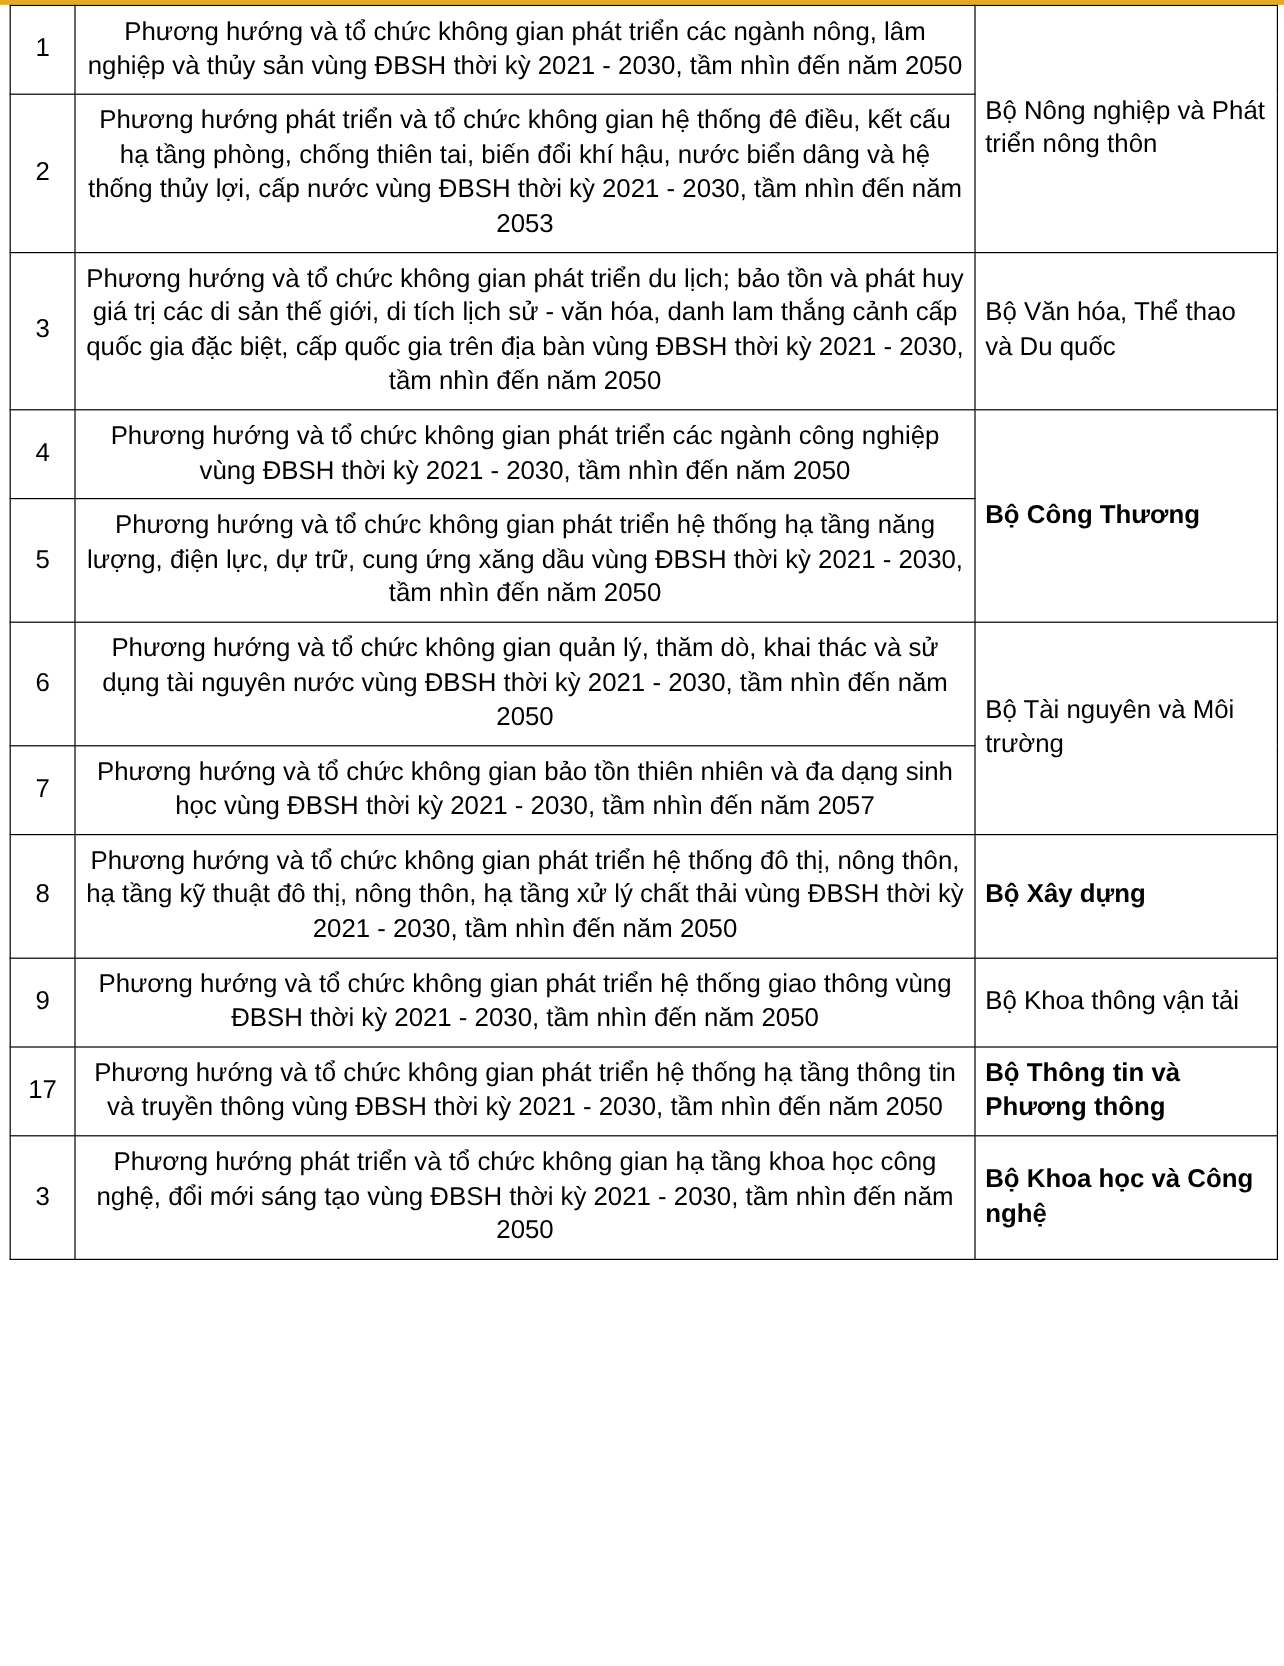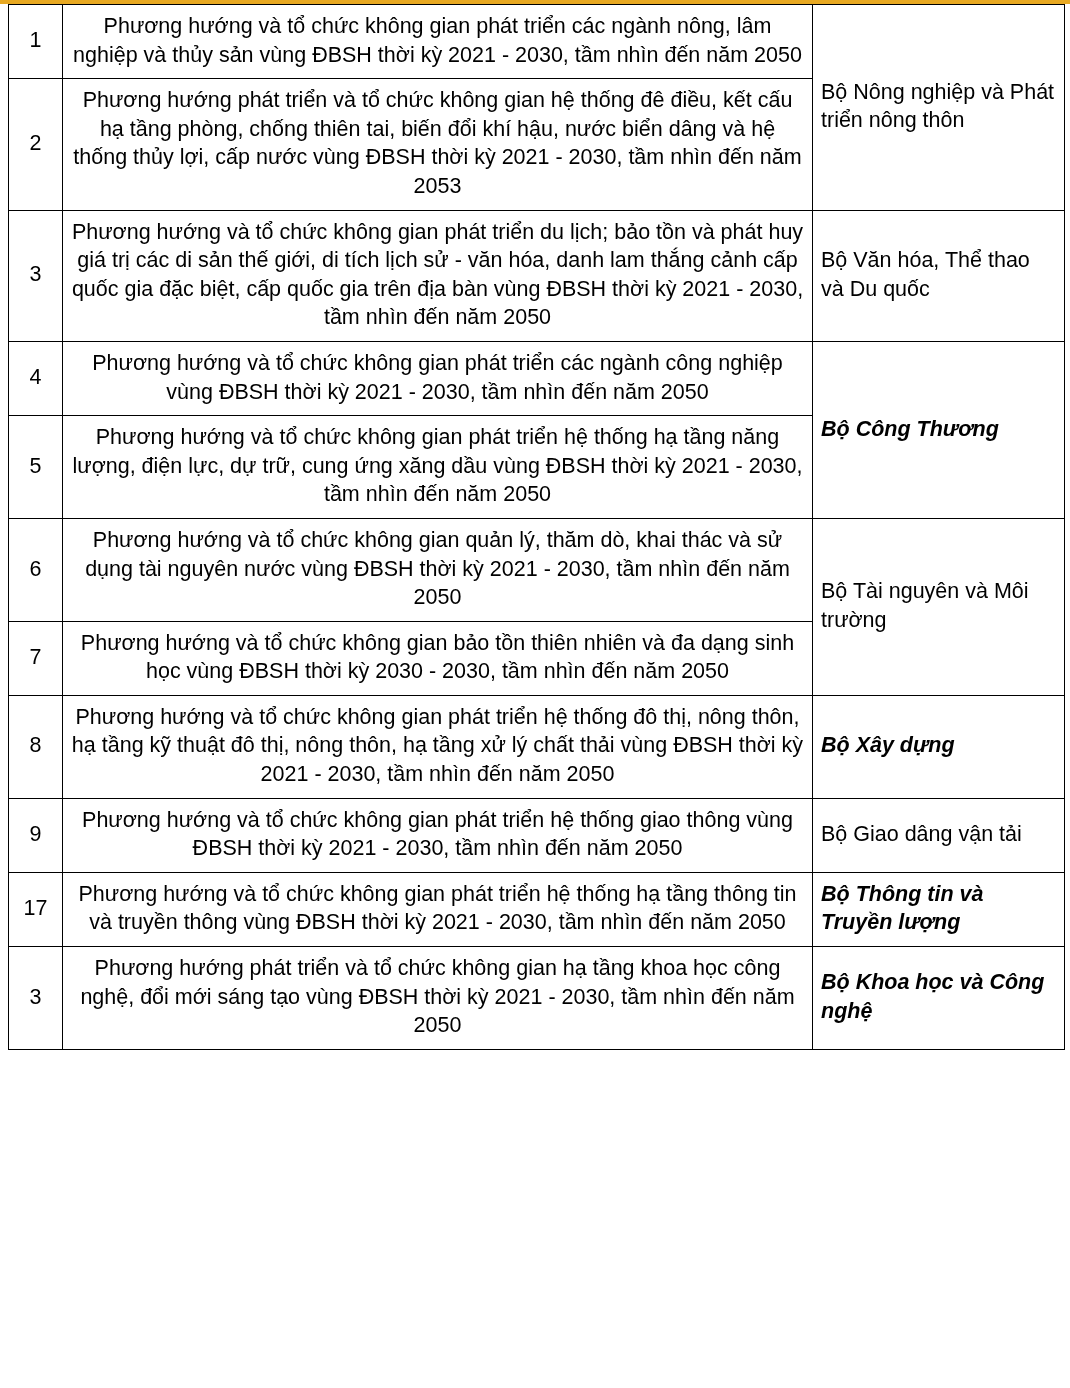--- a/index.html
+++ b/index.html
@@ -55,21 +55,20 @@
     width: 750px;
     text-align: center;
     vertical-align: middle;
   }
   td.col-agency {
     width: 252px;
     vertical-align: middle;
   }
   td.col-agency.bold {
     font-weight: bold;
-    font-style: italic;
   }
   .cell-text {
     display: block;
     white-space: pre-wrap;
   }
 </style>
 </head>
 <body>
 
 <div class="page">
@@ -122,48 +121,48 @@
         <td class="col-content">
             <span class="cell-text">Phương hướng và tổ chức không gian quản lý, thăm dò, khai thác và sử dụng tài nguyên nước vùng ĐBSH thời kỳ 2021 - 2030, tầm nhìn đến năm 2050</span>
           </td>
         <td class="col-agency" rowspan="2">
             <span class="cell-text">Bộ Tài nguyên và Môi trường</span>
           </td>
       </tr>
       <tr>
         <td class="col-no">7</td>
         <td class="col-content">
-            <span class="cell-text">Phương hướng và tổ chức không gian bảo tồn thiên nhiên và đa dạng sinh học vùng ĐBSH thời kỳ 2030 - 2030, tầm nhìn đến năm 2050</span>
+            <span class="cell-text">Phương hướng và tổ chức không gian bảo tồn thiên nhiên và đa dạng sinh học vùng ĐBSH thời kỳ 2021 - 2030, tầm nhìn đến năm 2057</span>
           </td>
       </tr>
       <tr>
         <td class="col-no">8</td>
         <td class="col-content">
             <span class="cell-text">Phương hướng và tổ chức không gian phát triển hệ thống đô thị, nông thôn, hạ tầng kỹ thuật đô thị, nông thôn, hạ tầng xử lý chất thải vùng ĐBSH thời kỳ 2021 - 2030, tầm nhìn đến năm 2050</span>
           </td>
         <td class="col-agency bold">
             <span class="cell-text">Bộ Xây dựng</span>
           </td>
       </tr>
       <tr>
         <td class="col-no">9</td>
         <td class="col-content">
             <span class="cell-text">Phương hướng và tổ chức không gian phát triển hệ thống giao thông vùng ĐBSH thời kỳ 2021 - 2030, tầm nhìn đến năm 2050</span>
           </td>
         <td class="col-agency">
-            <span class="cell-text">Bộ Giao dâng vận tải</span>
+            <span class="cell-text">Bộ Khoa thông vận tải</span>
           </td>
       </tr>
       <tr>
         <td class="col-no">17</td>
         <td class="col-content">
             <span class="cell-text">Phương hướng và tổ chức không gian phát triển hệ thống hạ tầng thông tin và truyền thông vùng ĐBSH thời kỳ 2021 - 2030, tầm nhìn đến năm 2050</span>
           </td>
         <td class="col-agency bold">
-            <span class="cell-text">Bộ Thông tin và Truyền lượng</span>
+            <span class="cell-text">Bộ Thông tin và Phương thông</span>
           </td>
       </tr>
       <tr>
         <td class="col-no">3</td>
         <td class="col-content">
             <span class="cell-text">Phương hướng phát triển và tổ chức không gian hạ tầng khoa học công nghệ, đổi mới sáng tạo vùng ĐBSH thời kỳ 2021 - 2030, tầm nhìn đến năm 2050</span>
           </td>
         <td class="col-agency bold">
             <span class="cell-text">Bộ Khoa học và Công nghệ</span>
           </td>

